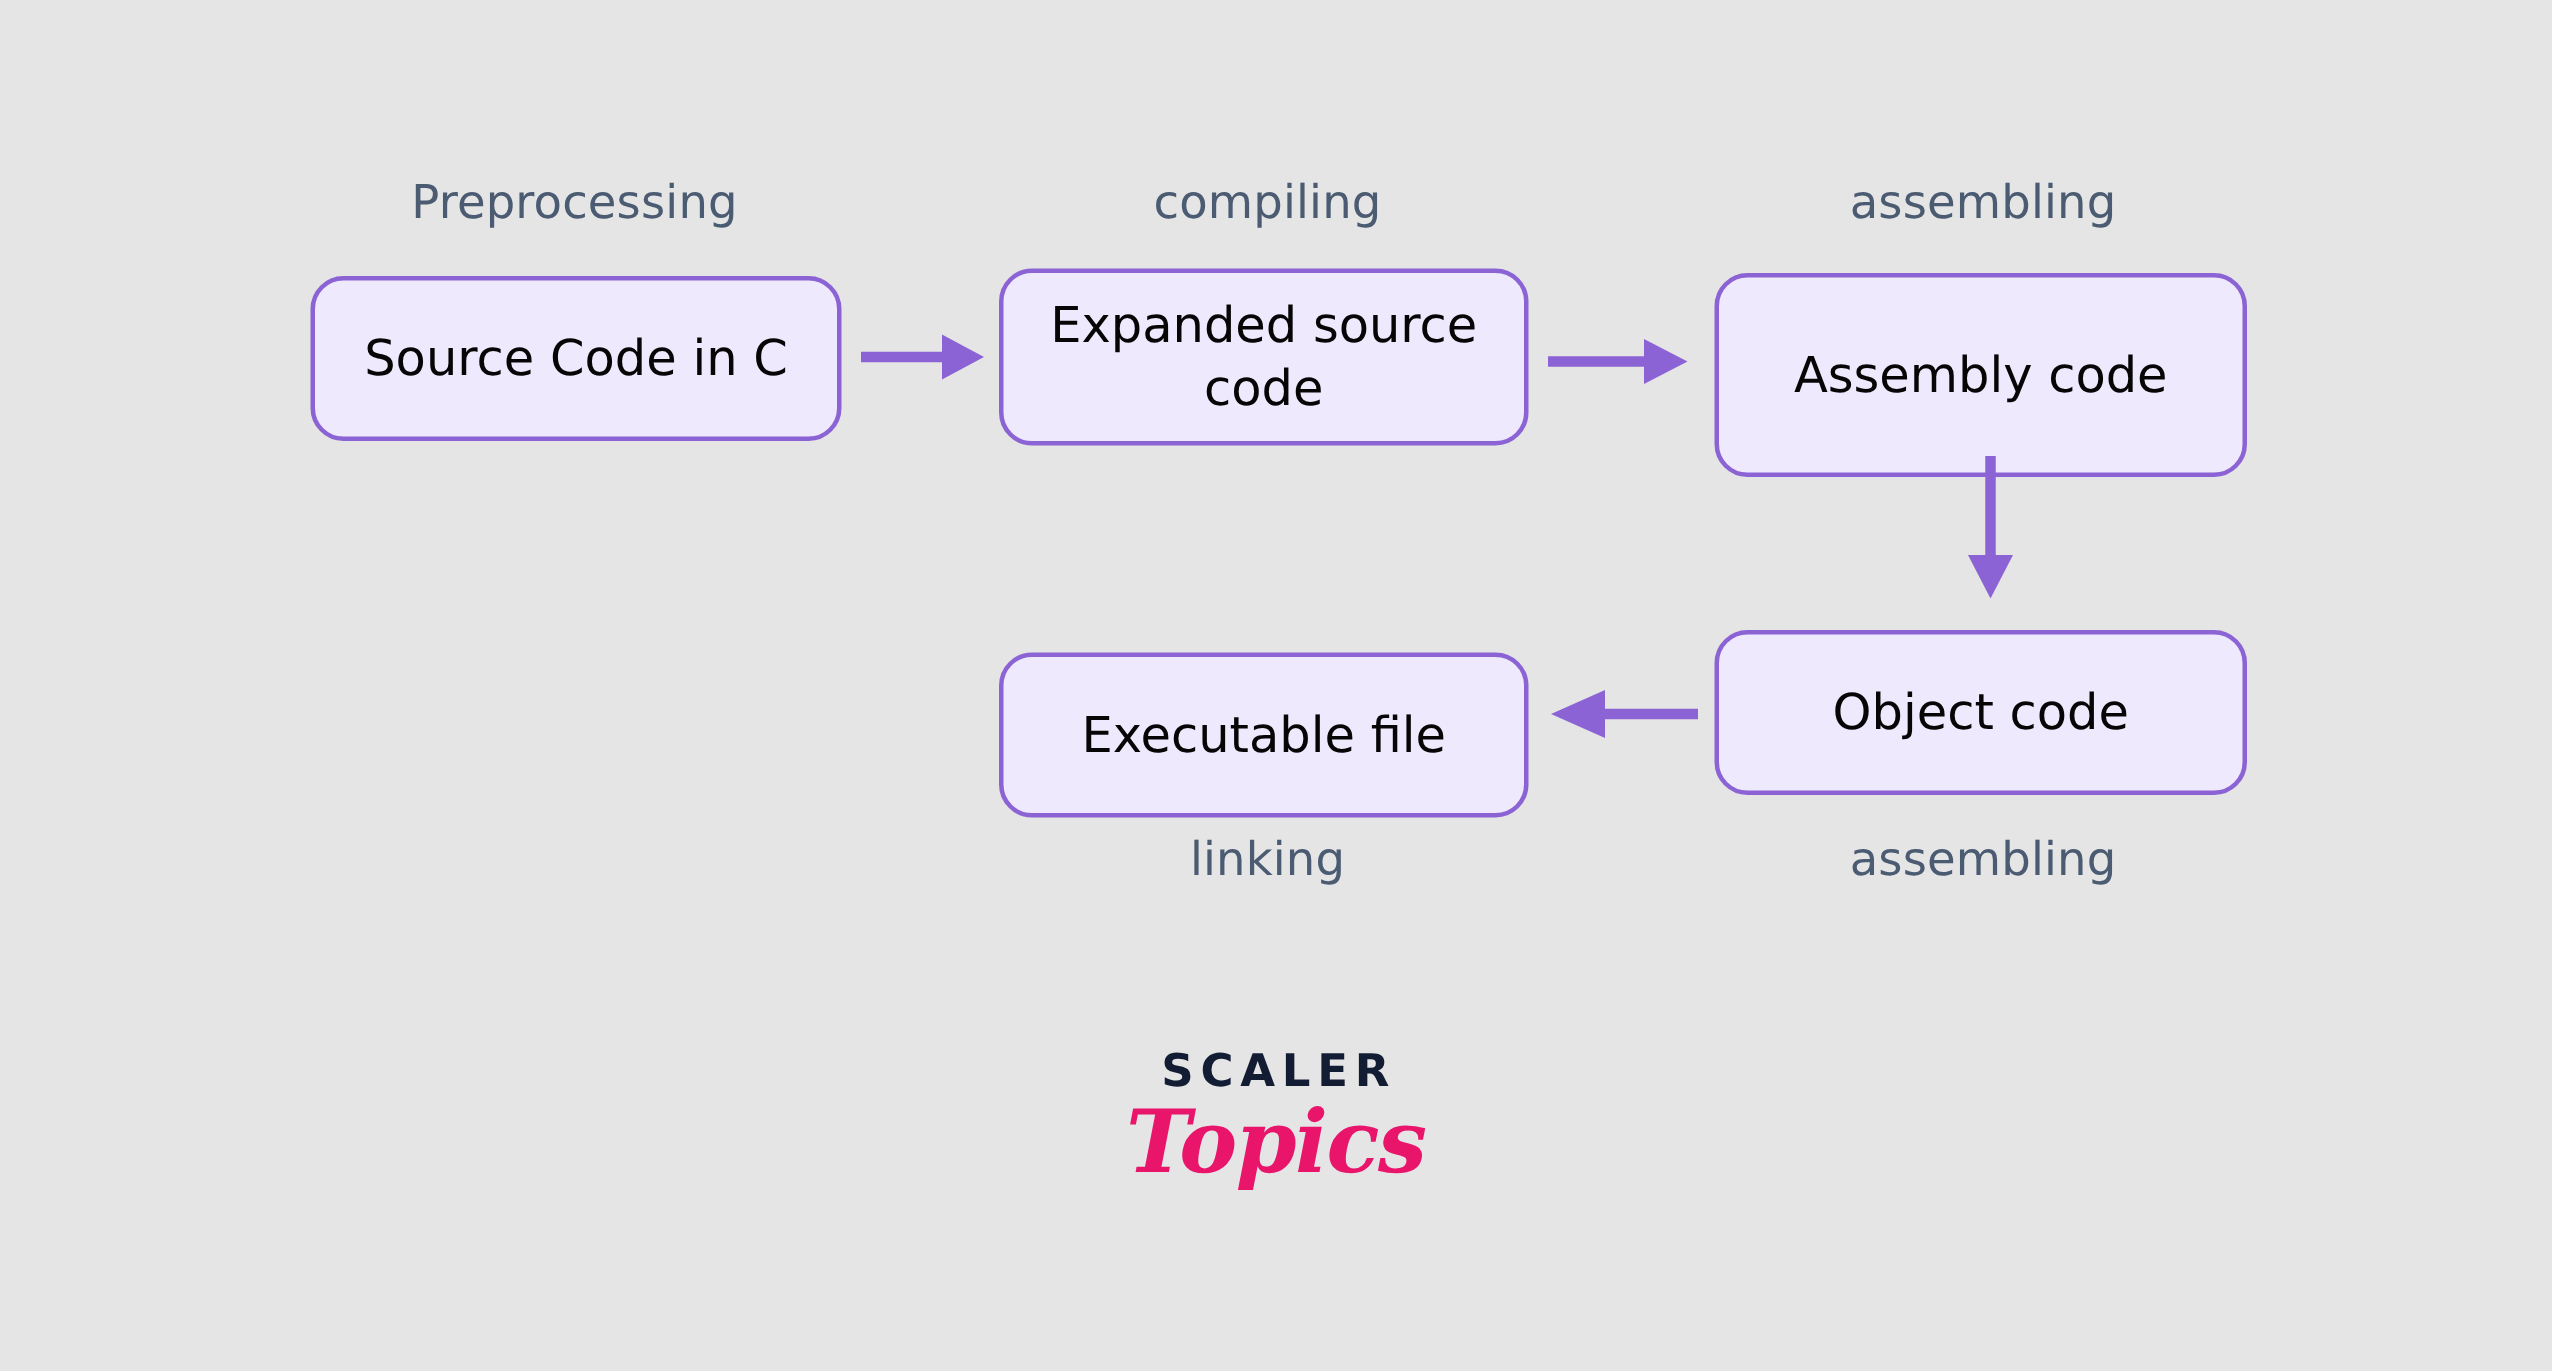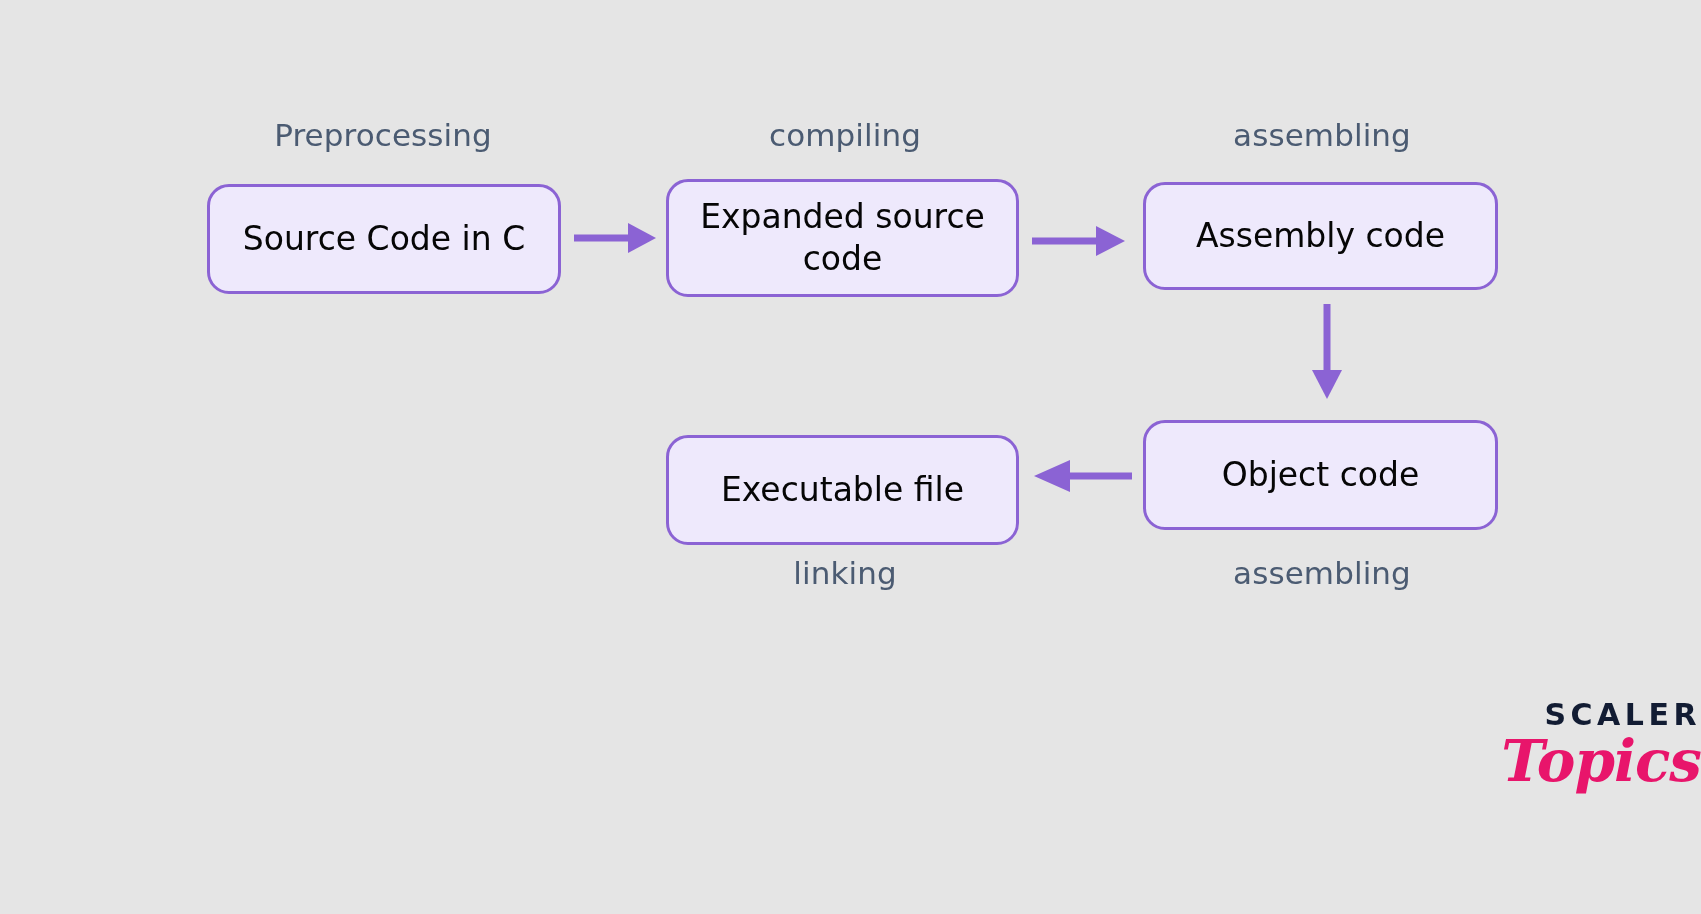--- a/index.html
+++ b/index.html
@@ -61,21 +61,21 @@
     position: absolute;
     overflow: visible;
     pointer-events: none;
   }
 
   
   #logo {
     position: absolute;
     left: 0;
     width: 1701px;
-    text-align: right;
+    text-align: center;
   }
   .logo-word {
     display: block;
     color: #121c33;
     font-family: "DejaVu Sans", sans-serif;
     font-size: 30px;
     font-weight: 700;
     letter-spacing: 4.5px;
     line-height: 1;
     padding-left: 4px;
@@ -108,21 +108,21 @@
   <div class="stage-label" style="left:1322px; top:558px;">assembling</div>
 
   <div class="node" style="left:666px; top:179px; width:353px; height:118px;">
     <span class="node-text">Expanded source code</span>
   </div>
 
   <div class="node" style="left:207px; top:184px; width:354px; height:110px;">
     <span class="node-text">Source Code in C</span>
   </div>
 
-  <div class="node" style="left:1143px; top:182px; width:355px; height:108px;">
+  <div class="node" style="left:1143px; top:182px; width:355px; height:136px;">
     <span class="node-text">Assembly code</span>
   </div>
 
   <div class="node" style="left:666px; top:435px; width:353px; height:110px;">
     <span class="node-text">Executable file</span>
   </div>
 
   <div class="node" style="left:1143px; top:420px; width:355px; height:110px;">
     <span class="node-text">Object code</span>
   </div>

